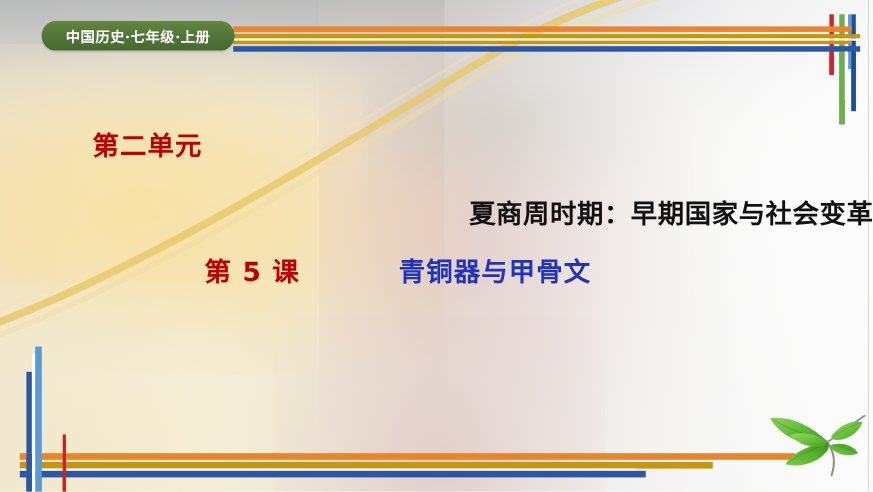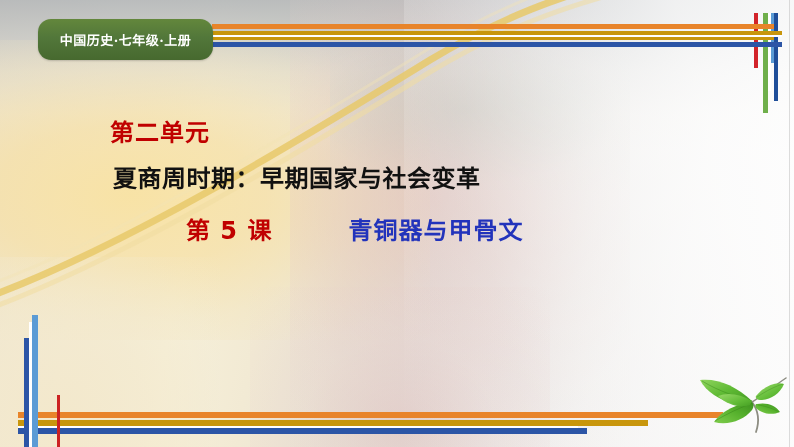--- a/index.html
+++ b/index.html
@@ -113,21 +113,21 @@
   .arc-wrap {
     position: absolute; inset: 0;
     overflow: hidden;
     pointer-events: none;
   }
 
   
   .badge {
     position: absolute;
     left: 38px; top: 19px;
-    width: 175px; height: 41px;
+    width: 175px; height: 27px;
     border-radius: 13px;
     background: linear-gradient(180deg, #63873c 0%, #52773a 45%, #47692f 100%);
     box-shadow: 0 1px 2px rgba(0,0,0,0.18);
     display: flex;
     align-items: center;
     justify-content: center;
   }
   .badge-text {
     color: #ffffff;
     font-size: 13px;
@@ -142,44 +142,45 @@
     position: absolute;
   }
 
   
   .title-block {
     position: absolute;
     left: 0; top: 118px;
     width: 794px;
   }
   .line-unit {
-    padding-left: 110px;
+    padding-left: 84px;
     color: #C00000;
     font-size: 24px;
     font-weight: bold;
     line-height: 30px;
     letter-spacing: 1px;
     font-family: "DejaVu Sans", "Liberation Sans", sans-serif;
   }
   .line-theme {
     padding-left: 113px;
-    margin-top: 16px;
+    margin-top: 32px;
     color: #111111;
     font-size: 24px;
     font-weight: bold;
     line-height: 30px;
     letter-spacing: 0.5px;
     font-family: "DejaVu Sans", "Liberation Sans", sans-serif;
+    text-align: right;
   }
   .line-lesson {
     margin-top: 22px;
     padding-left: 186px;
     display: flex;
     align-items: baseline;
-    gap: 36px;
+    gap: 50px;
     font-size: 24px;
     font-weight: bold;
     line-height: 30px;
     font-family: "DejaVu Sans", "Liberation Sans", sans-serif;
   }
   .lesson-no  { color: #C00000; letter-spacing: 1px; }
   .lesson-ttl { color: #2233BB; letter-spacing: 1px; margin-left: 40px; }
 
   
   .leaf {

